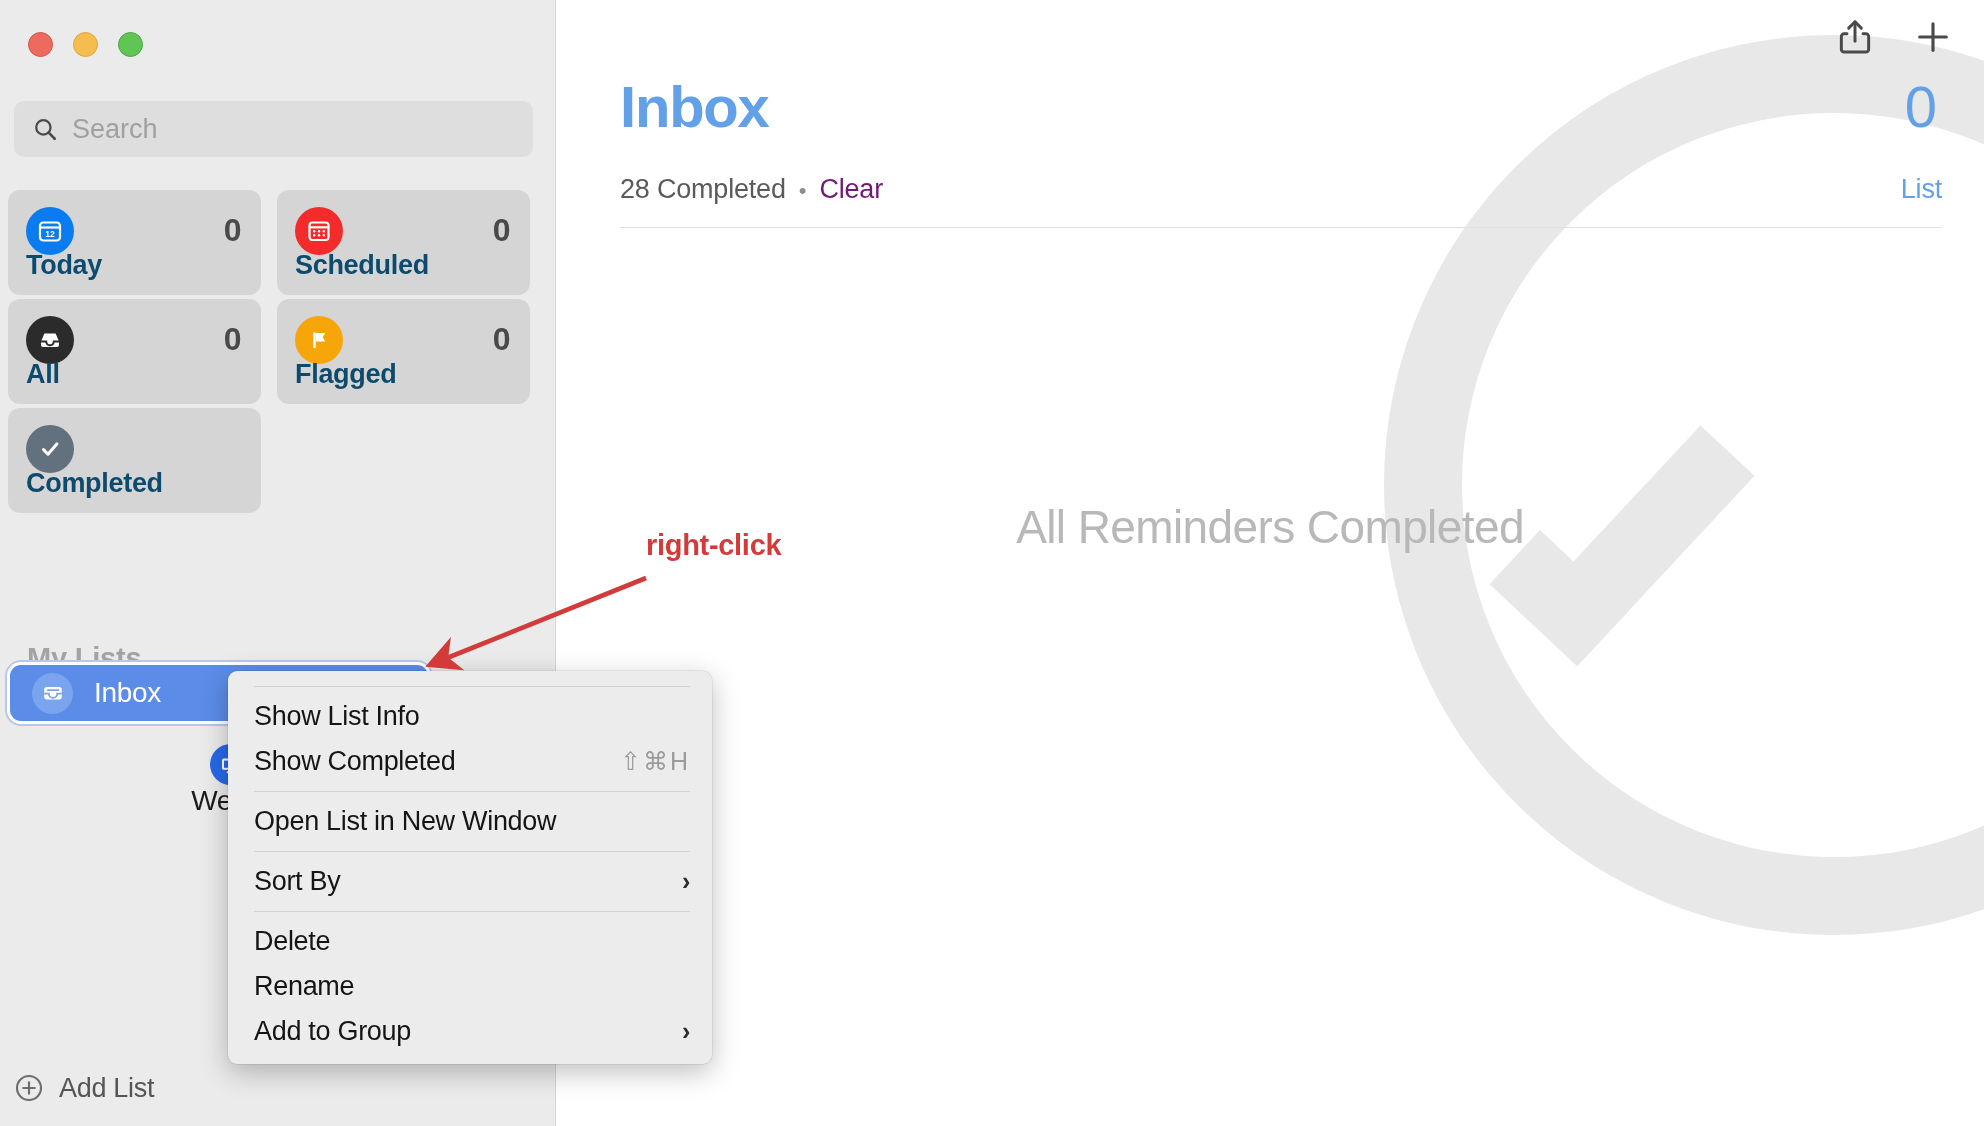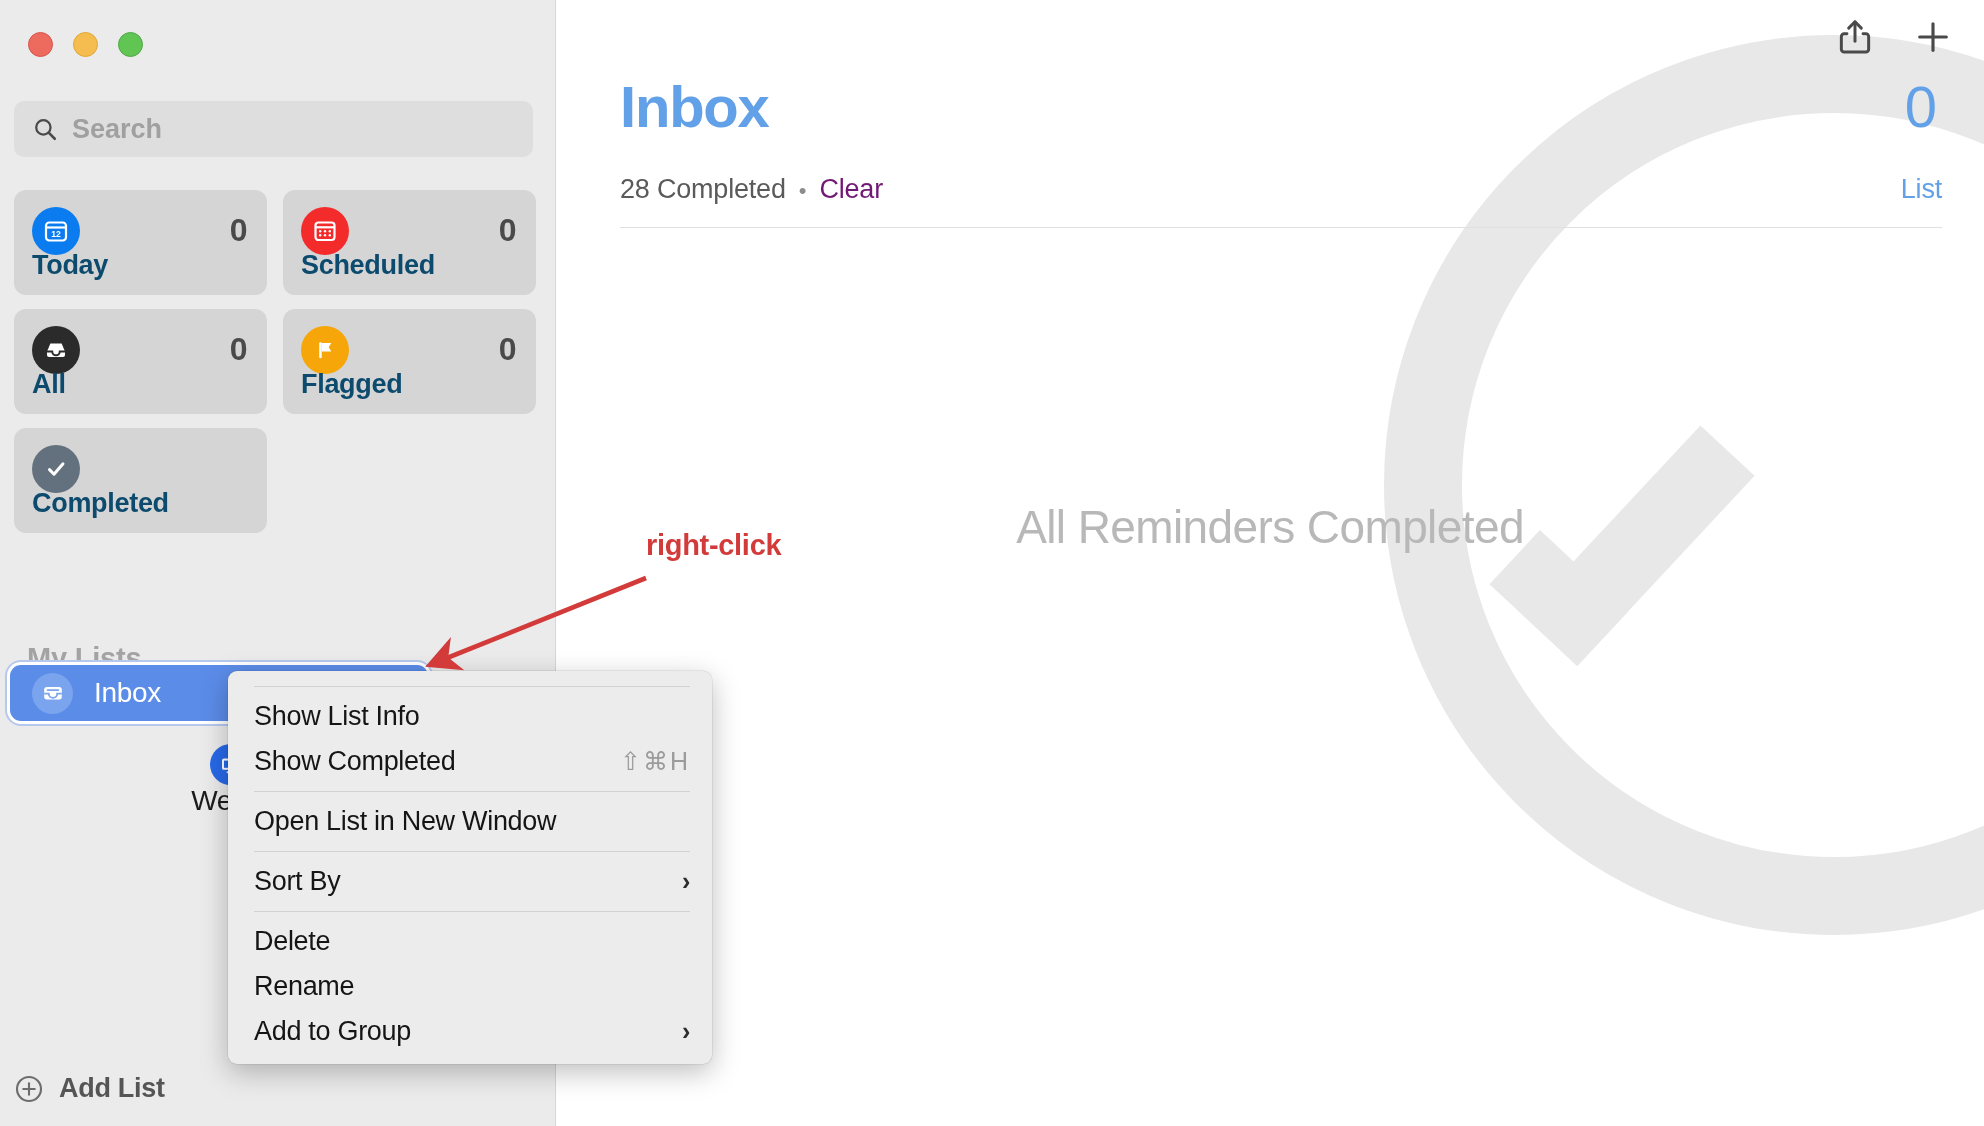--- a/index.html
+++ b/index.html
@@ -38,29 +38,28 @@
     background: #dedede;
     border-radius: 10px;
     display: flex; align-items: center;
     padding: 0 18px;
   }
   .search-icon { width: 26px; height: 26px; flex: none; margin-right: 14px; }
   .search-input {
     border: none; background: transparent; outline: none;
     font-family: inherit; font-size: 27px; color: #701a75;
     width: 100%;
-    font-weight: bold;
   }
   .search-input::placeholder { color: #a0a0a0; }
 
   .cards {
-    position: absolute; top: 190px; left: 14px;
+    position: absolute; top: 190px; left: 8px;
     width: 522px;
     display: flex; flex-wrap: wrap;
-    gap: 14px 16px;
+    gap: 4px 16px;
   }
   .card {
     width: 253px; height: 105px;
     background: #d5d5d5;
     border-radius: 12px;
     position: relative;
     padding: 17px 18px 0 18px;
   }
   .card .cicon {
     width: 48px; height: 48px; border-radius: 50%;
@@ -108,21 +107,21 @@
   .licon.inbox-ic { background: #7aa4ee; }
   .licon.website-ic { background: #2869e8; }
   .list-row .llabel {
     margin-left: 21px;
     font-size: 28px; color: #1c1c1c; letter-spacing: -0.3px;
   }
   .list-row.selected .llabel { color: #ffffff; }
 
   .add-list {
     position: absolute; left: 14px; bottom: 22px;
-    display: flex; align-items: center; font-weight: bold;
+    display: flex; 
   }
   .add-list .plus-circ { width: 30px; height: 30px; flex: none; }
   .add-list .al-label {
     margin-left: 15px; font-size: 27px; color: #555555;
     letter-spacing: -0.3px;
   }
 
   
   .main {
     position: relative;

